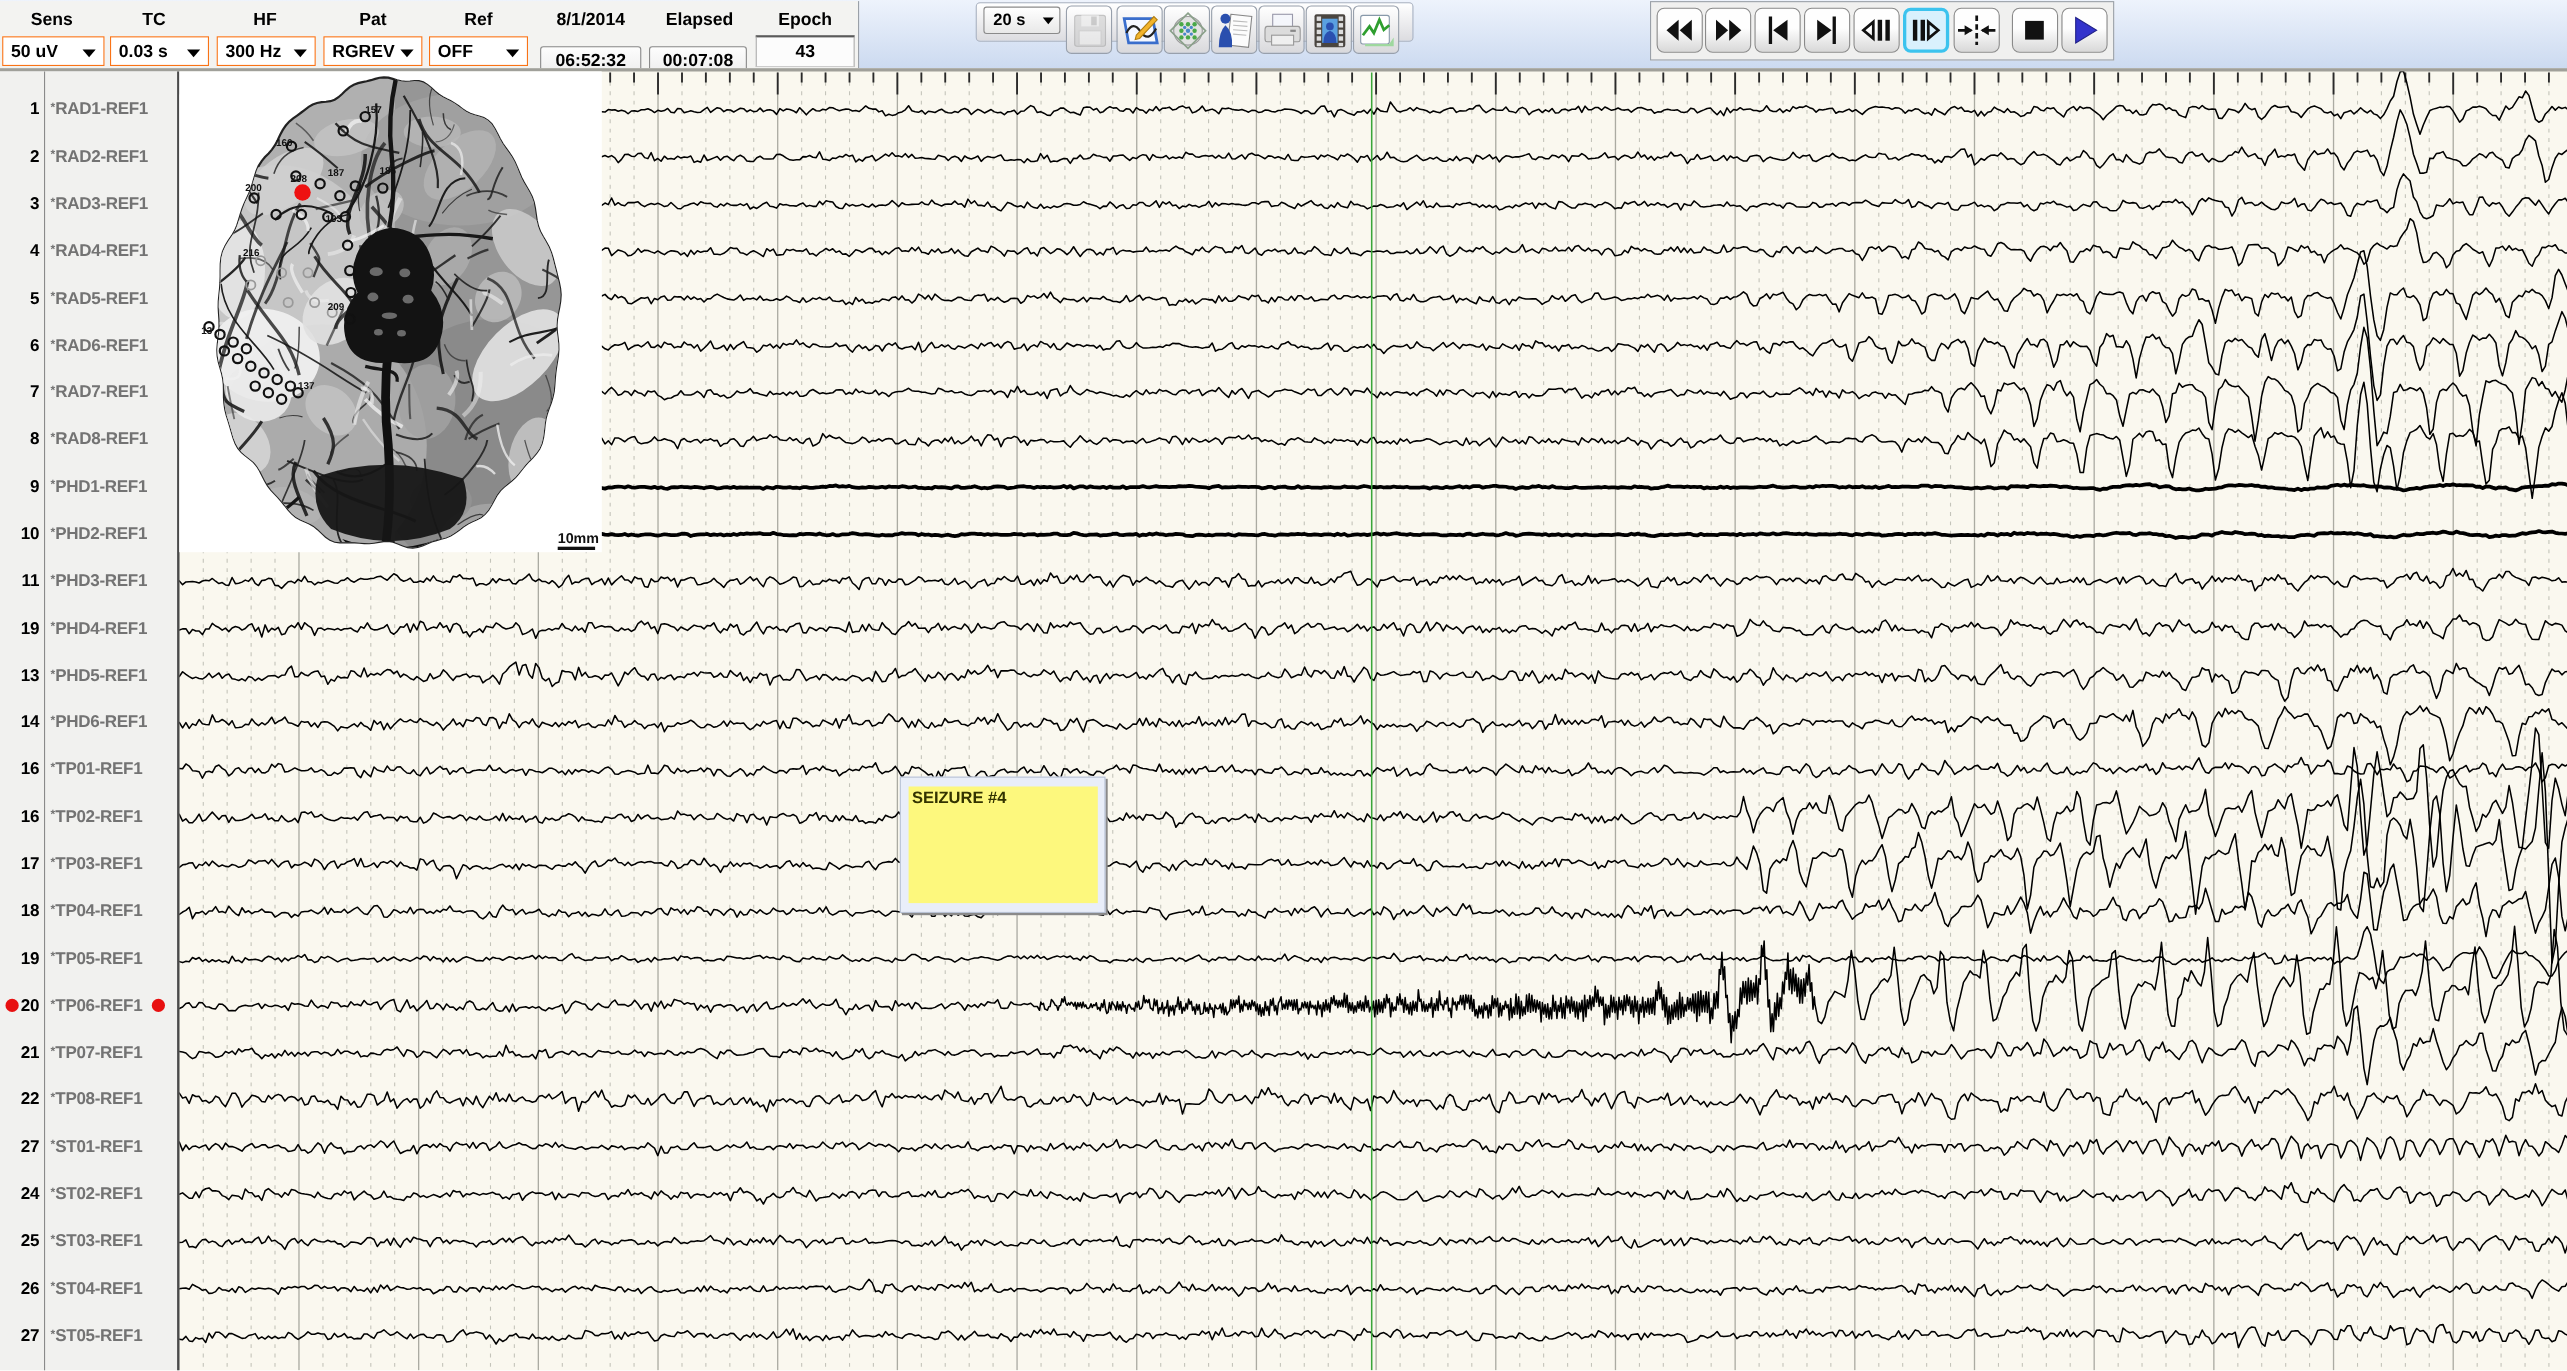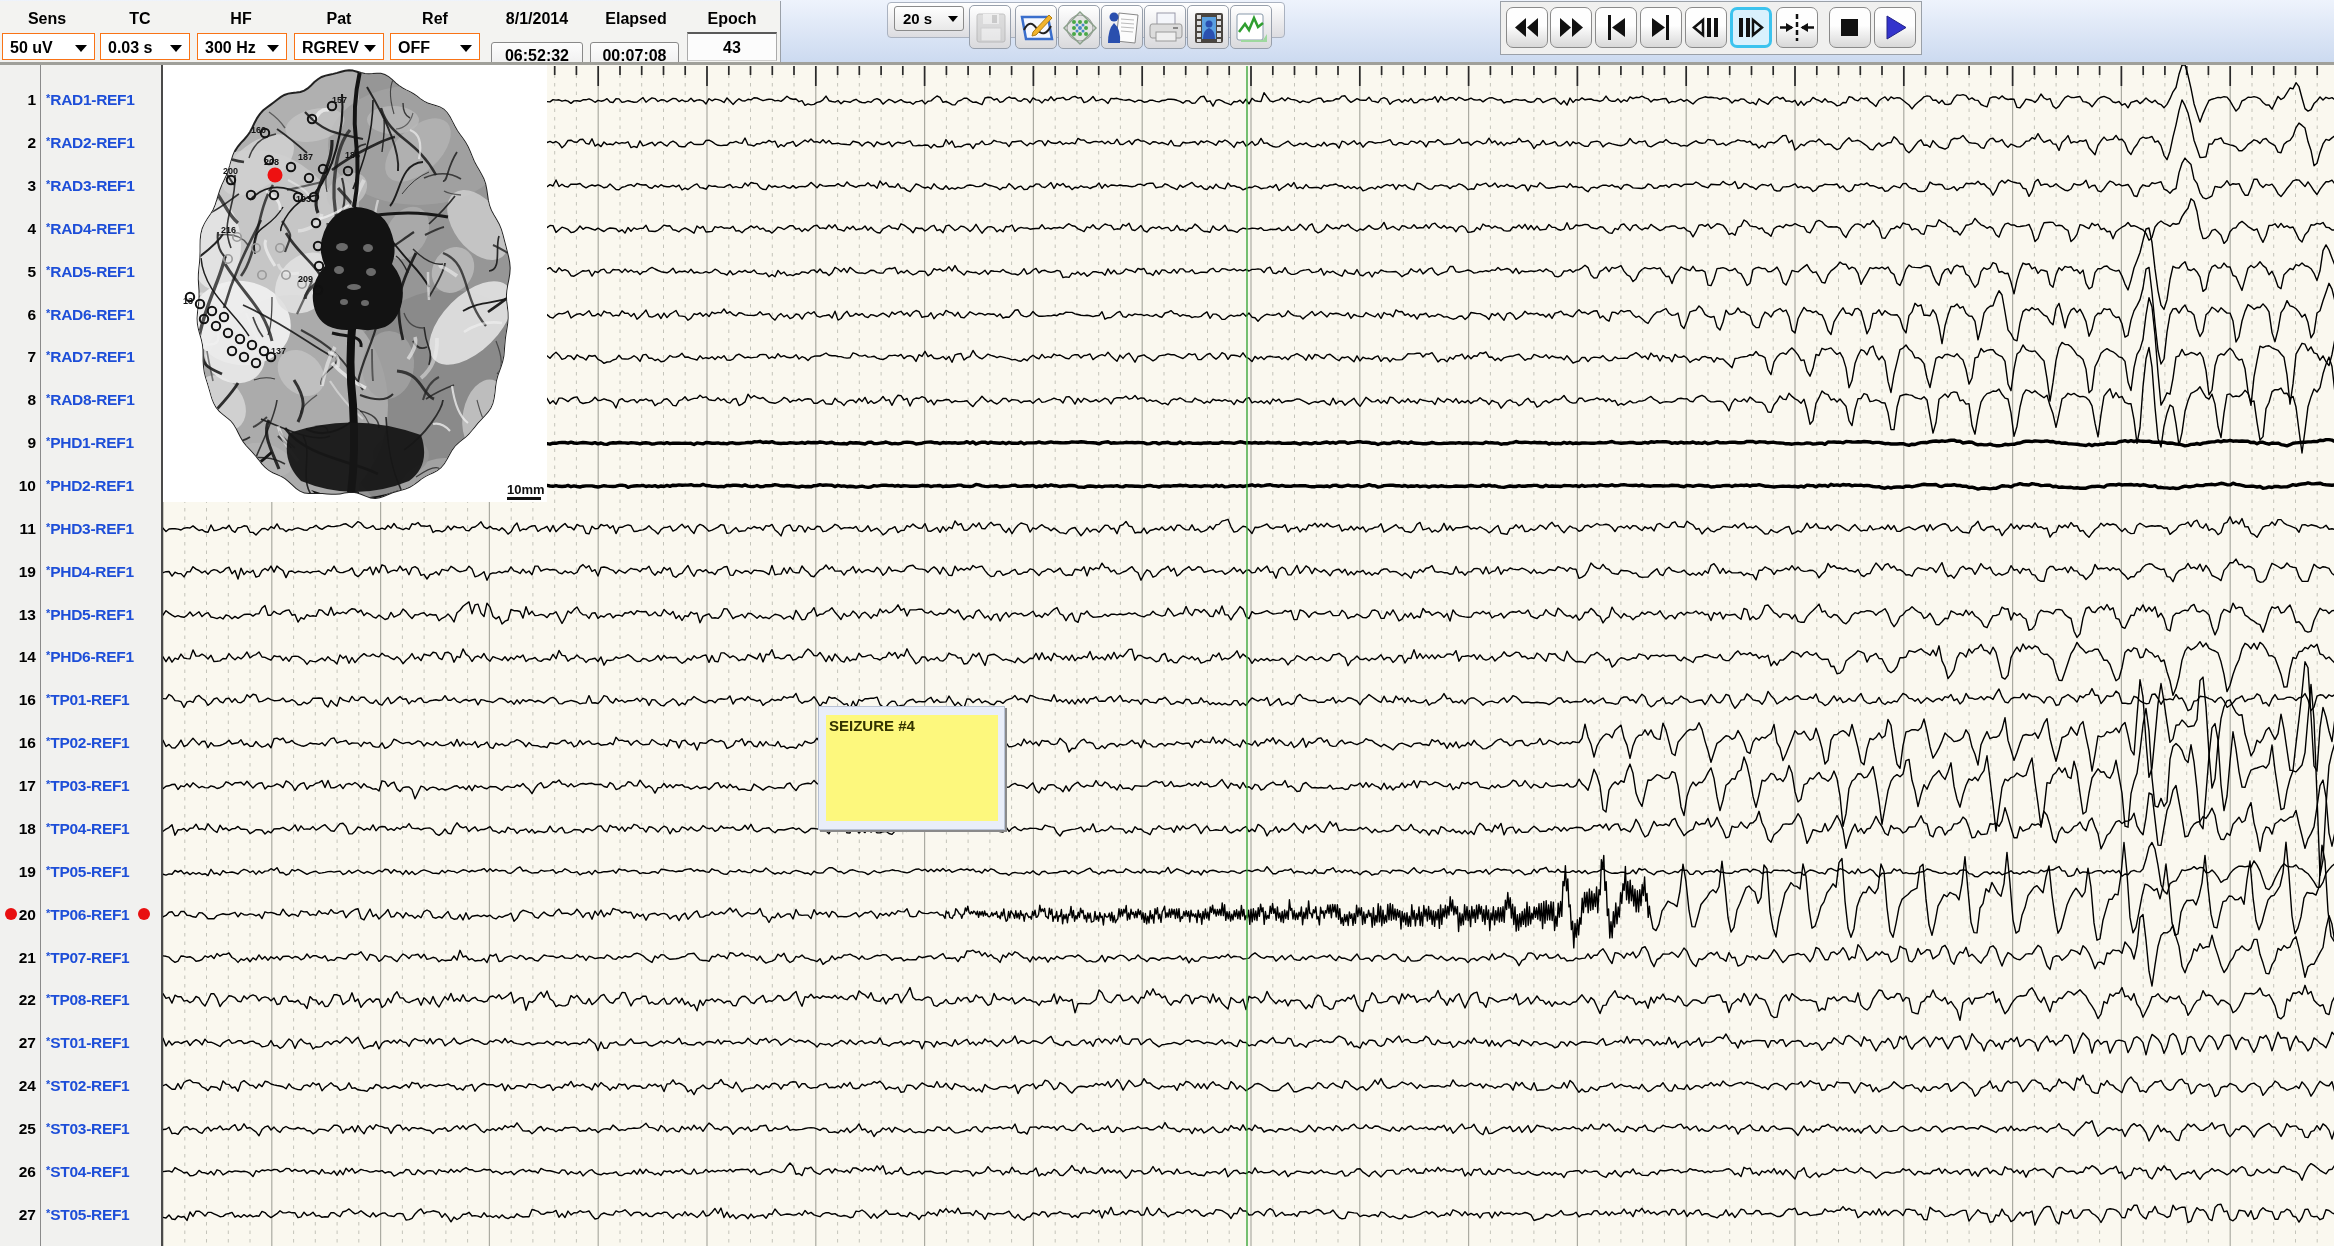--- a/index.html
+++ b/index.html
@@ -35,21 +35,21 @@
 .pbtn{position:absolute;top:5px;width:42px;height:41px;border:1px solid #8a8a8a;border-radius:7px;
   background:linear-gradient(#fefefe 45%,#d8d8d8);box-sizing:border-box;}
 .pbtn svg{position:absolute;left:0;top:0;}
 .pbtn.hl{border:3px solid #3cc3ee;background:#d9f1fd;}
 
 #topline{position:absolute;left:0;top:62px;width:2334px;height:3px;background:#a0a09a;}
 #chanpanel{position:absolute;left:0;top:65px;width:161px;height:1181px;background:#f1f1ef;}
 #chanpanel .sep{position:absolute;left:40px;top:0;width:1px;height:1181px;background:#8a8a8a;}
 #chanedge{position:absolute;left:161px;top:65px;width:2px;height:1181px;background:#4a4a4a;}
 .num{position:absolute;left:0;width:36px;text-align:right;font-size:15.5px;font-weight:bold;color:#000;}
-.lab{position:absolute;left:46px;font-size:15.5px;font-weight:bold;color:#1d4ed8;white-space:nowrap;letter-spacing:-0.3px;}
+.lab{position:absolute;left:46px;font-size:15.5px;font-weight:bold;color:#737373;white-space:nowrap;letter-spacing:-0.3px;}
 .ast{font-size:11px;vertical-align:3px;letter-spacing:0;}
 .rdot{position:absolute;width:12px;height:12px;border-radius:6px;background:#e81010;}
 #eegwrap{position:absolute;left:163px;top:62px;width:2171px;height:1184px;background:#faf8ef;}
 #eeg{position:absolute;left:0;top:0;}
 #brainbox{position:absolute;left:163px;top:65px;width:384px;height:437px;background:#fff;}
 #note{position:absolute;left:818px;top:706px;width:187px;height:124px;background:#e9eef9;
   border:1px solid #b8c2d4;box-shadow:2px 2px 0 #8a8a8a;box-sizing:border-box;}
 #note .yel{position:absolute;left:7px;top:8px;width:172px;height:106px;background:#fdf87d;}
 #note .txt{position:absolute;left:10px;top:10px;font-size:15px;font-weight:bold;color:#333300;}
 </style></head><body>

